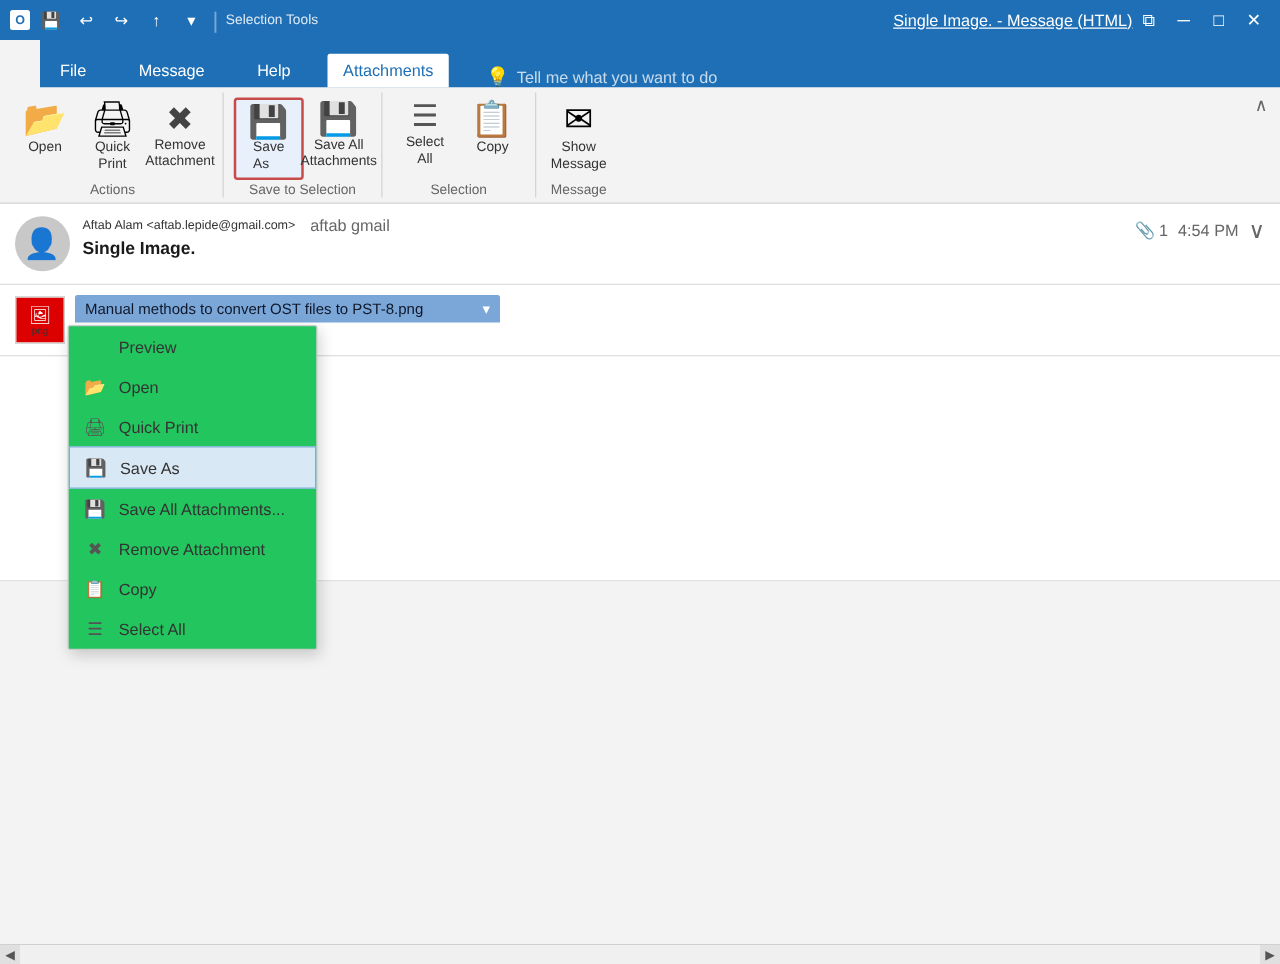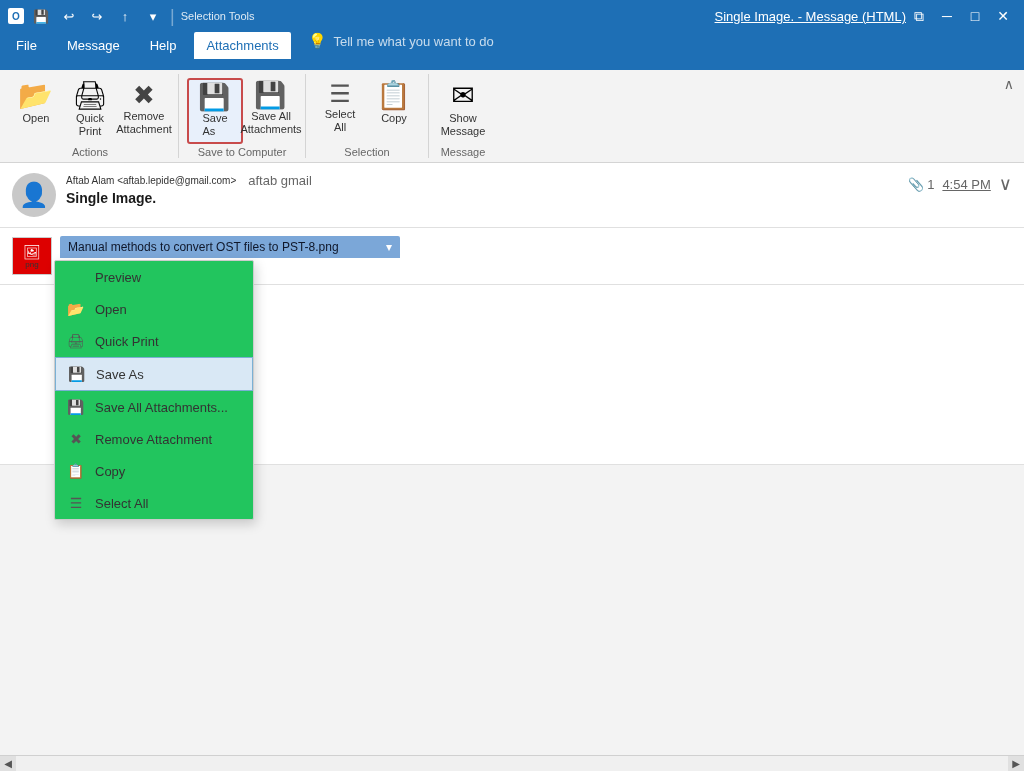--- a/index.html
+++ b/index.html
@@ -18,22 +18,23 @@
       width: 26px; height: 26px; display: flex; align-items: center; justify-content: center;
       color: white; font-size: 14px; cursor: pointer; border-radius: 2px;
     }
     .title-bar-icon { width: 16px; height: 16px; background: #fff; border-radius: 2px; display: flex; align-items: center; justify-content: center; font-size: 10px; color: #1e6fb5; font-weight: bold; }
     .qat-btn { width: 22px; height: 22px; display: flex; align-items: center; justify-content: center; cursor: pointer; color: white; font-size: 13px; border-radius: 2px; }
     .qat-divider { color: rgba(255,255,255,0.4); font-size: 18px; line-height: 1; }
     .attachment-tools-label { font-size: 11px; color: rgba(255,255,255,0.85); margin-right: 4px; }
 
     
     .menu-bar {
-      display: flex; align-items: flex-start; background: #1e6fb5; height: 38px; padding: 0 4px;
-      gap: 6px;
+      display: flex; align-items: flex-end; background: #1e6fb5; height: 38px; padding: 0 4px;
+      gap: 18px;
+      margin-left: 32px;
     }
     .menu-item {
       padding: 6px 12px; color: white; cursor: pointer; font-size: 13px; border-radius: 2px;
     }
     .menu-item.active { background: white; color: #1e6fb5; border-radius: 2px 2px 0 0; }
     .tell-me { display: flex; align-items: center; gap: 6px; margin-left: 12px; color: white; font-size: 13px; cursor: pointer; }
     .tell-me input { background: transparent; border: none; outline: none; color: white; font-size: 13px; width: 200px; }
     .tell-me input::placeholder { color: rgba(255,255,255,0.75); }
     .lightbulb { font-size: 15px; }
 
@@ -81,21 +82,21 @@
     }
     .avatar {
       width: 44px; height: 44px; border-radius: 50%; background: #c8c8c8;
       display: flex; align-items: center; justify-content: center; font-size: 24px; color: #888; flex-shrink: 0;
     }
     .email-meta { flex: 1; }
     .email-from { font-size: 10px; color: #333; }
     .email-subject { font-size: 14px; font-weight: 600; color: #1a1a1a; margin-top: 2px; }
     .email-tag { color: #666; font-size: 13px; margin-left: 12px; }
     .email-right { display: flex; align-items: center; gap: 8px; color: #666; font-size: 13px; margin-left: auto; }
-    .email-time { color: #666; text-decoration: underline; }
+    .email-time { color: #666; }
     .attachment-icon-badge { display: flex; align-items: center; gap: 3px; color: #666; font-size: 13px; }
     .expand-btn { font-size: 18px; color: #666; cursor: pointer; align-self: center; }
 
     
     .attachment-bar {
       background: white; padding: 8px 12px; border-bottom: 1px solid #e0e0e0;
       display: flex; align-items: center; gap: 8px; position: relative;
     }
     .attachment-thumb {
       width: 40px; height: 38px; background: #eee; border: 1px solid #ccc;
@@ -201,21 +202,21 @@
     <div class="ribbon-buttons">
       <div class="save-as-btn">
         <span class="btn-icon" style="font-size:26px; color:#6644aa;">💾</span>
         <span class="btn-label">Save<br>As</span>
       </div>
       <div class="ribbon-btn-large">
         <span class="btn-icon" style="font-size:26px;">💾</span>
         <span class="btn-label">Save All<br>Attachments</span>
       </div>
     </div>
-    <div class="ribbon-group-label">Save to Computer</div>
+    <div class="ribbon-group-label">Save to Selection</div>
   </div>
 
   <div class="ribbon-group-separator"></div>
 
   <div class="ribbon-group">
     <div class="ribbon-buttons">
       <div class="ribbon-btn-large">
         <span class="btn-icon" style="font-size:24px; color:#555;">☰</span>
         <span class="btn-label">Select<br>All</span>
       </div>

